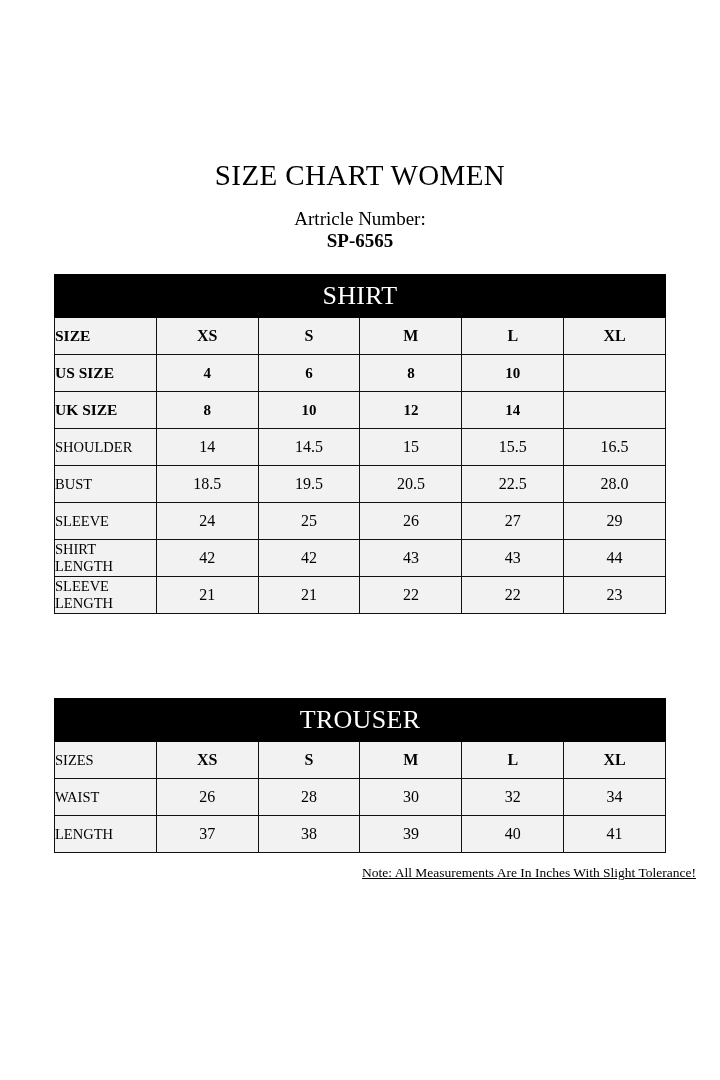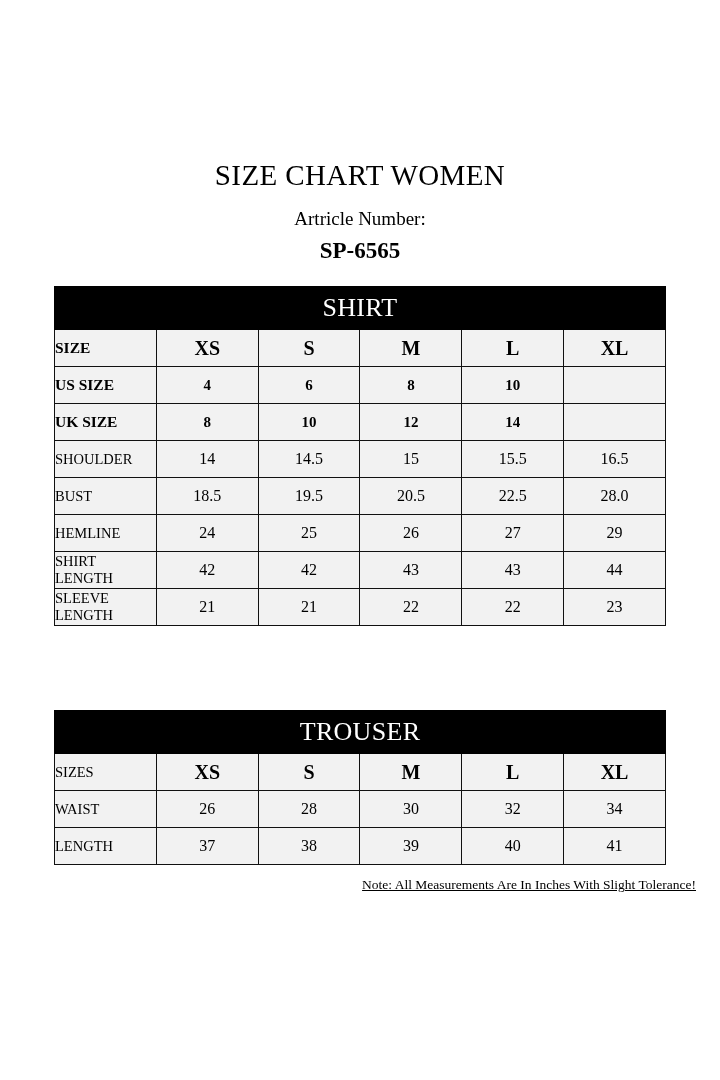--- a/index.html
+++ b/index.html
@@ -29,23 +29,22 @@
     margin-top: 160px;
     line-height: 1.05;
   }
   .subtitle {
     text-align: center;
     font-size: 19px;
     margin-top: 18px;
   }
   .article-number {
     text-align: center;
-    font-size: 23px;
-    font-weight: bold;
-    margin-top: 8px;
+    font-size: 19px;
+    font-weight: bold;
   }
 
   table.chart {
     border-collapse: collapse;
     width: 612px;
     table-layout: fixed;
     margin: 0 auto;
   }
   table.chart td, table.chart th {
     border: 1px solid #111111;
@@ -79,21 +78,21 @@
   td.val {
     text-align: center;
     font-size: 16px;
   }
   td.val.bold {
     font-weight: bold;
     font-size: 15px;
   }
   td.val.hdr {
     font-weight: bold;
-    font-size: 20px;
+    font-size: 16px;
   }
   td.empty {
     background: #f2f2f2;
   }
 
   .shirt-wrap { margin-top: 22px; }
   .trouser-wrap { margin-top: 84px; }
 
   .note {
     margin: 8px 0 0 24px;
@@ -160,21 +159,21 @@
         <tr class="row">
           <td class="label">BUST</td>
           <td class="val">18.5</td>
           <td class="val">19.5</td>
           <td class="val">20.5</td>
           <td class="val">22.5</td>
           <td class="val">28.0</td>
         </tr>
 
         <tr class="row">
-          <td class="label">HEMLINE</td>
+          <td class="label">SLEEVE</td>
           <td class="val">24</td>
           <td class="val">25</td>
           <td class="val">26</td>
           <td class="val">27</td>
           <td class="val">29</td>
         </tr>
 
         <tr class="row">
           <td class="label">SHIRT LENGTH</td>
           <td class="val">42</td>

